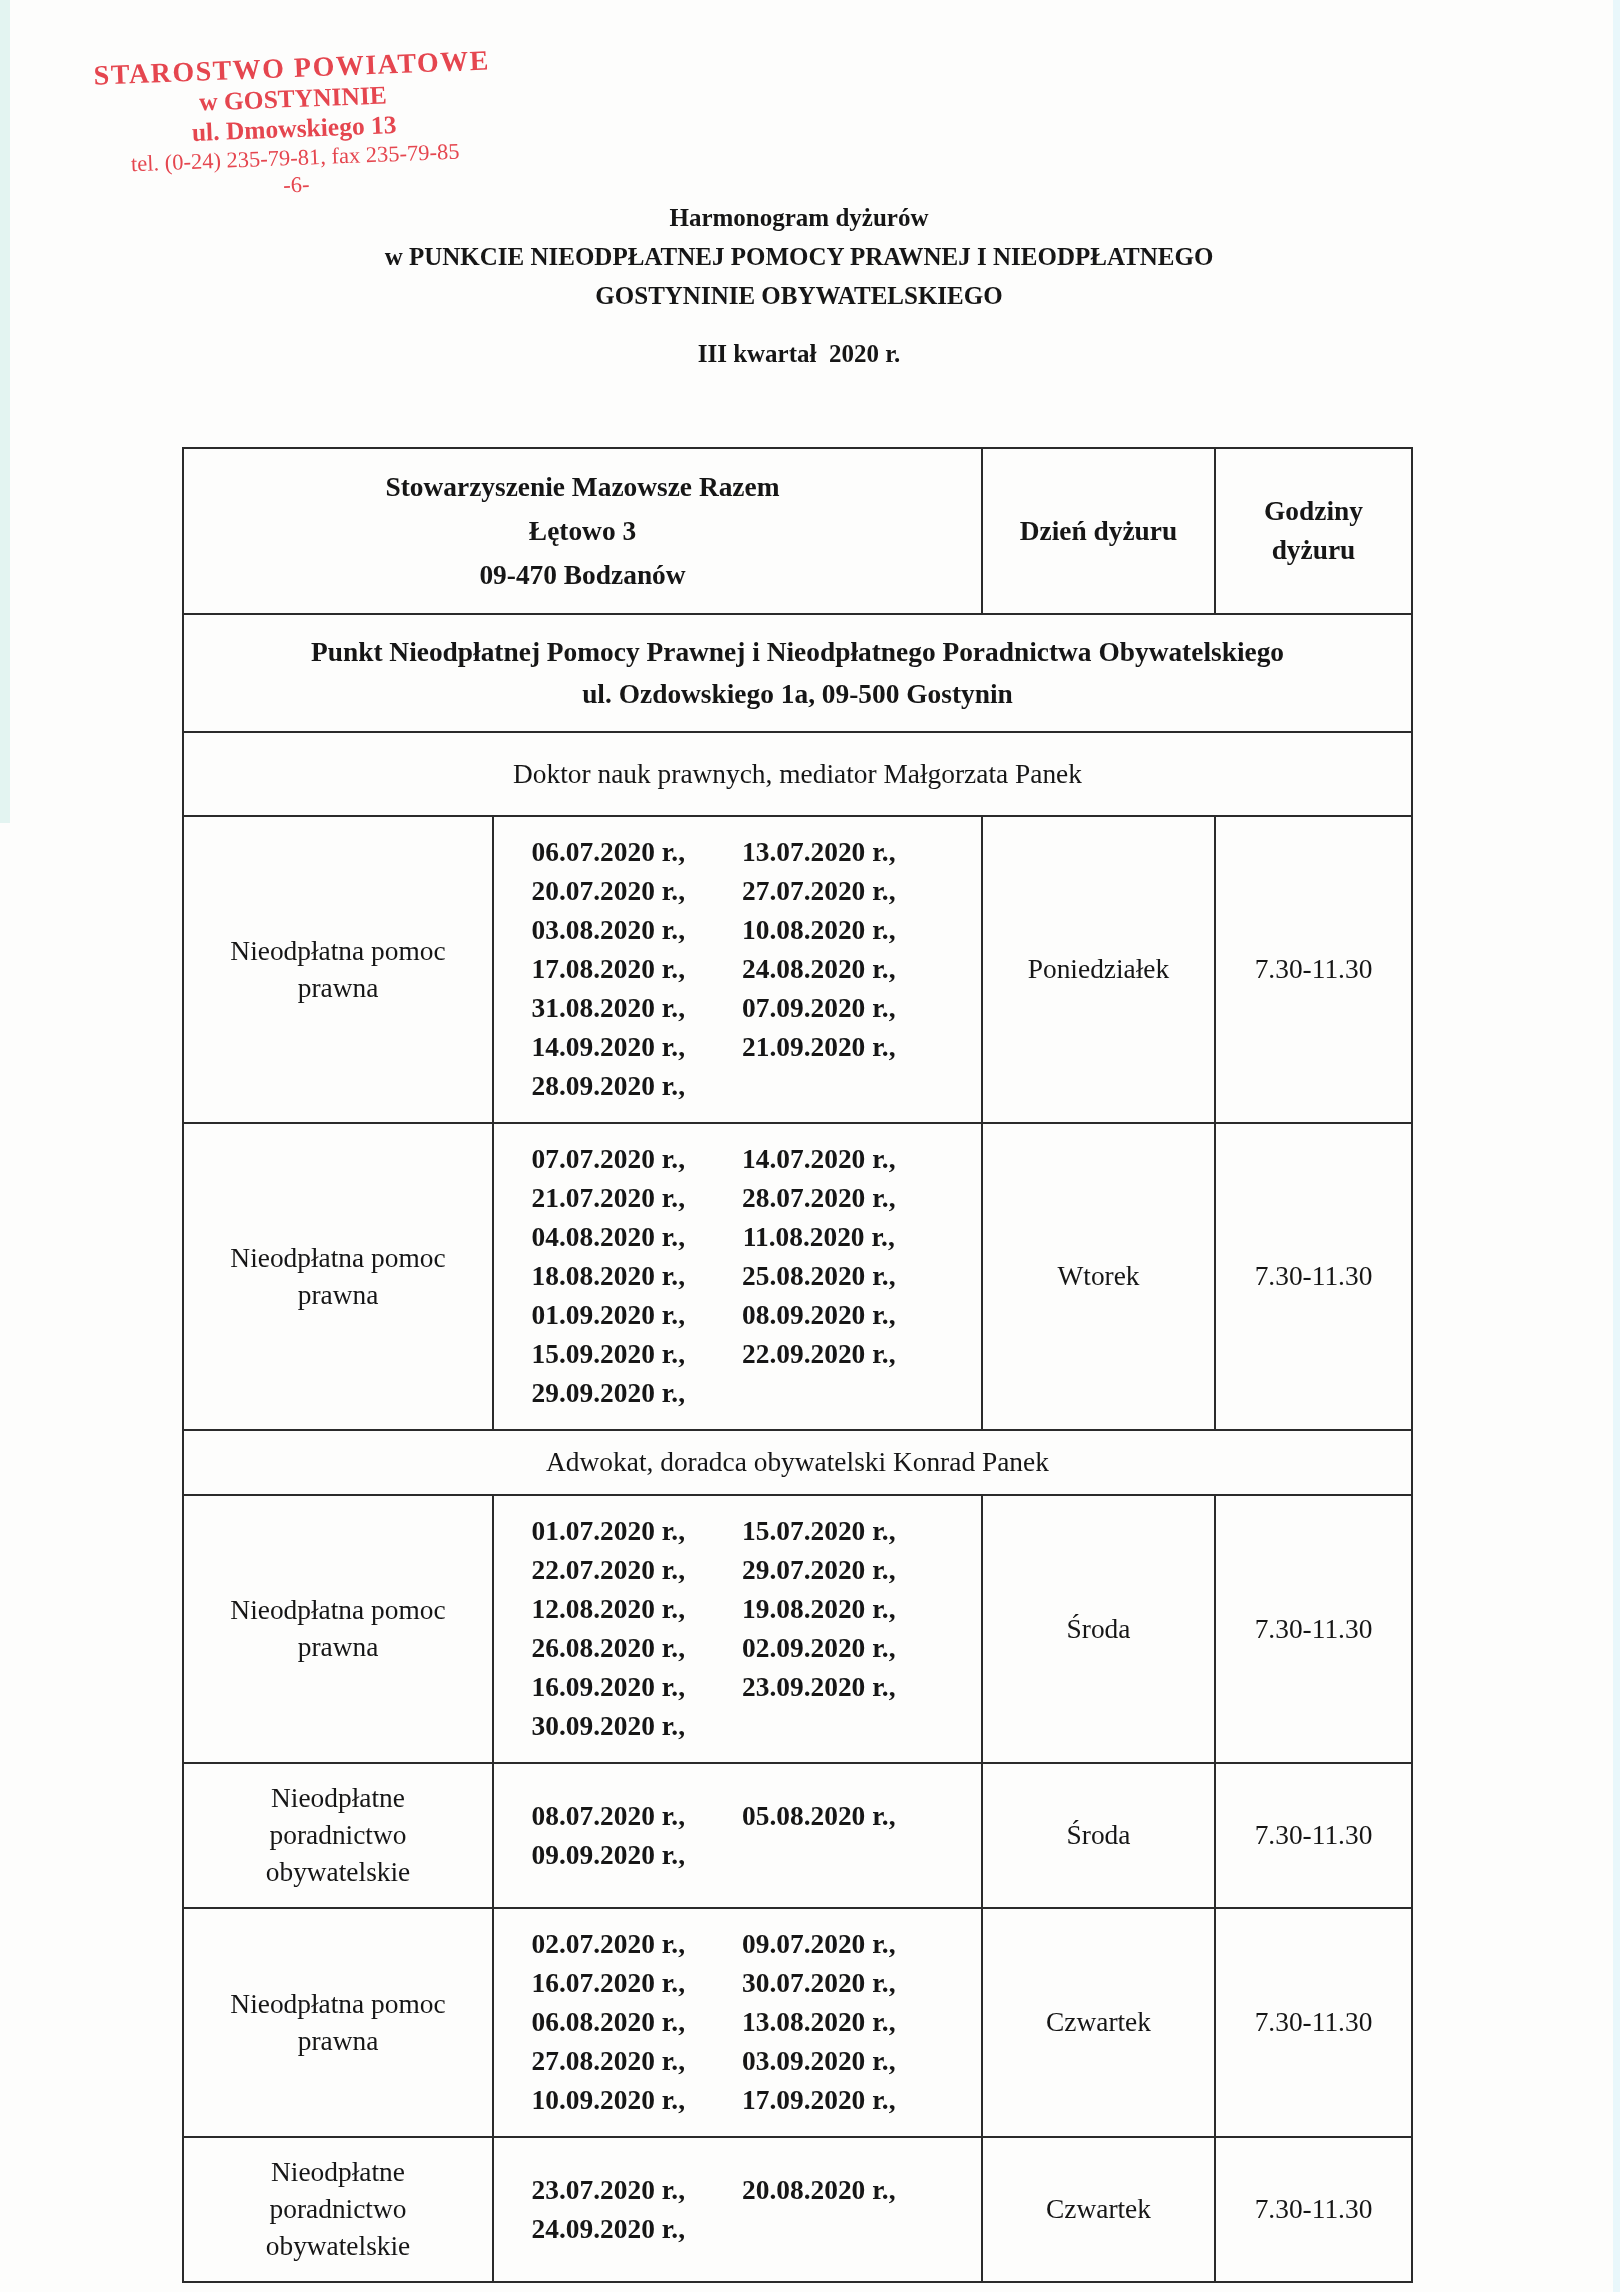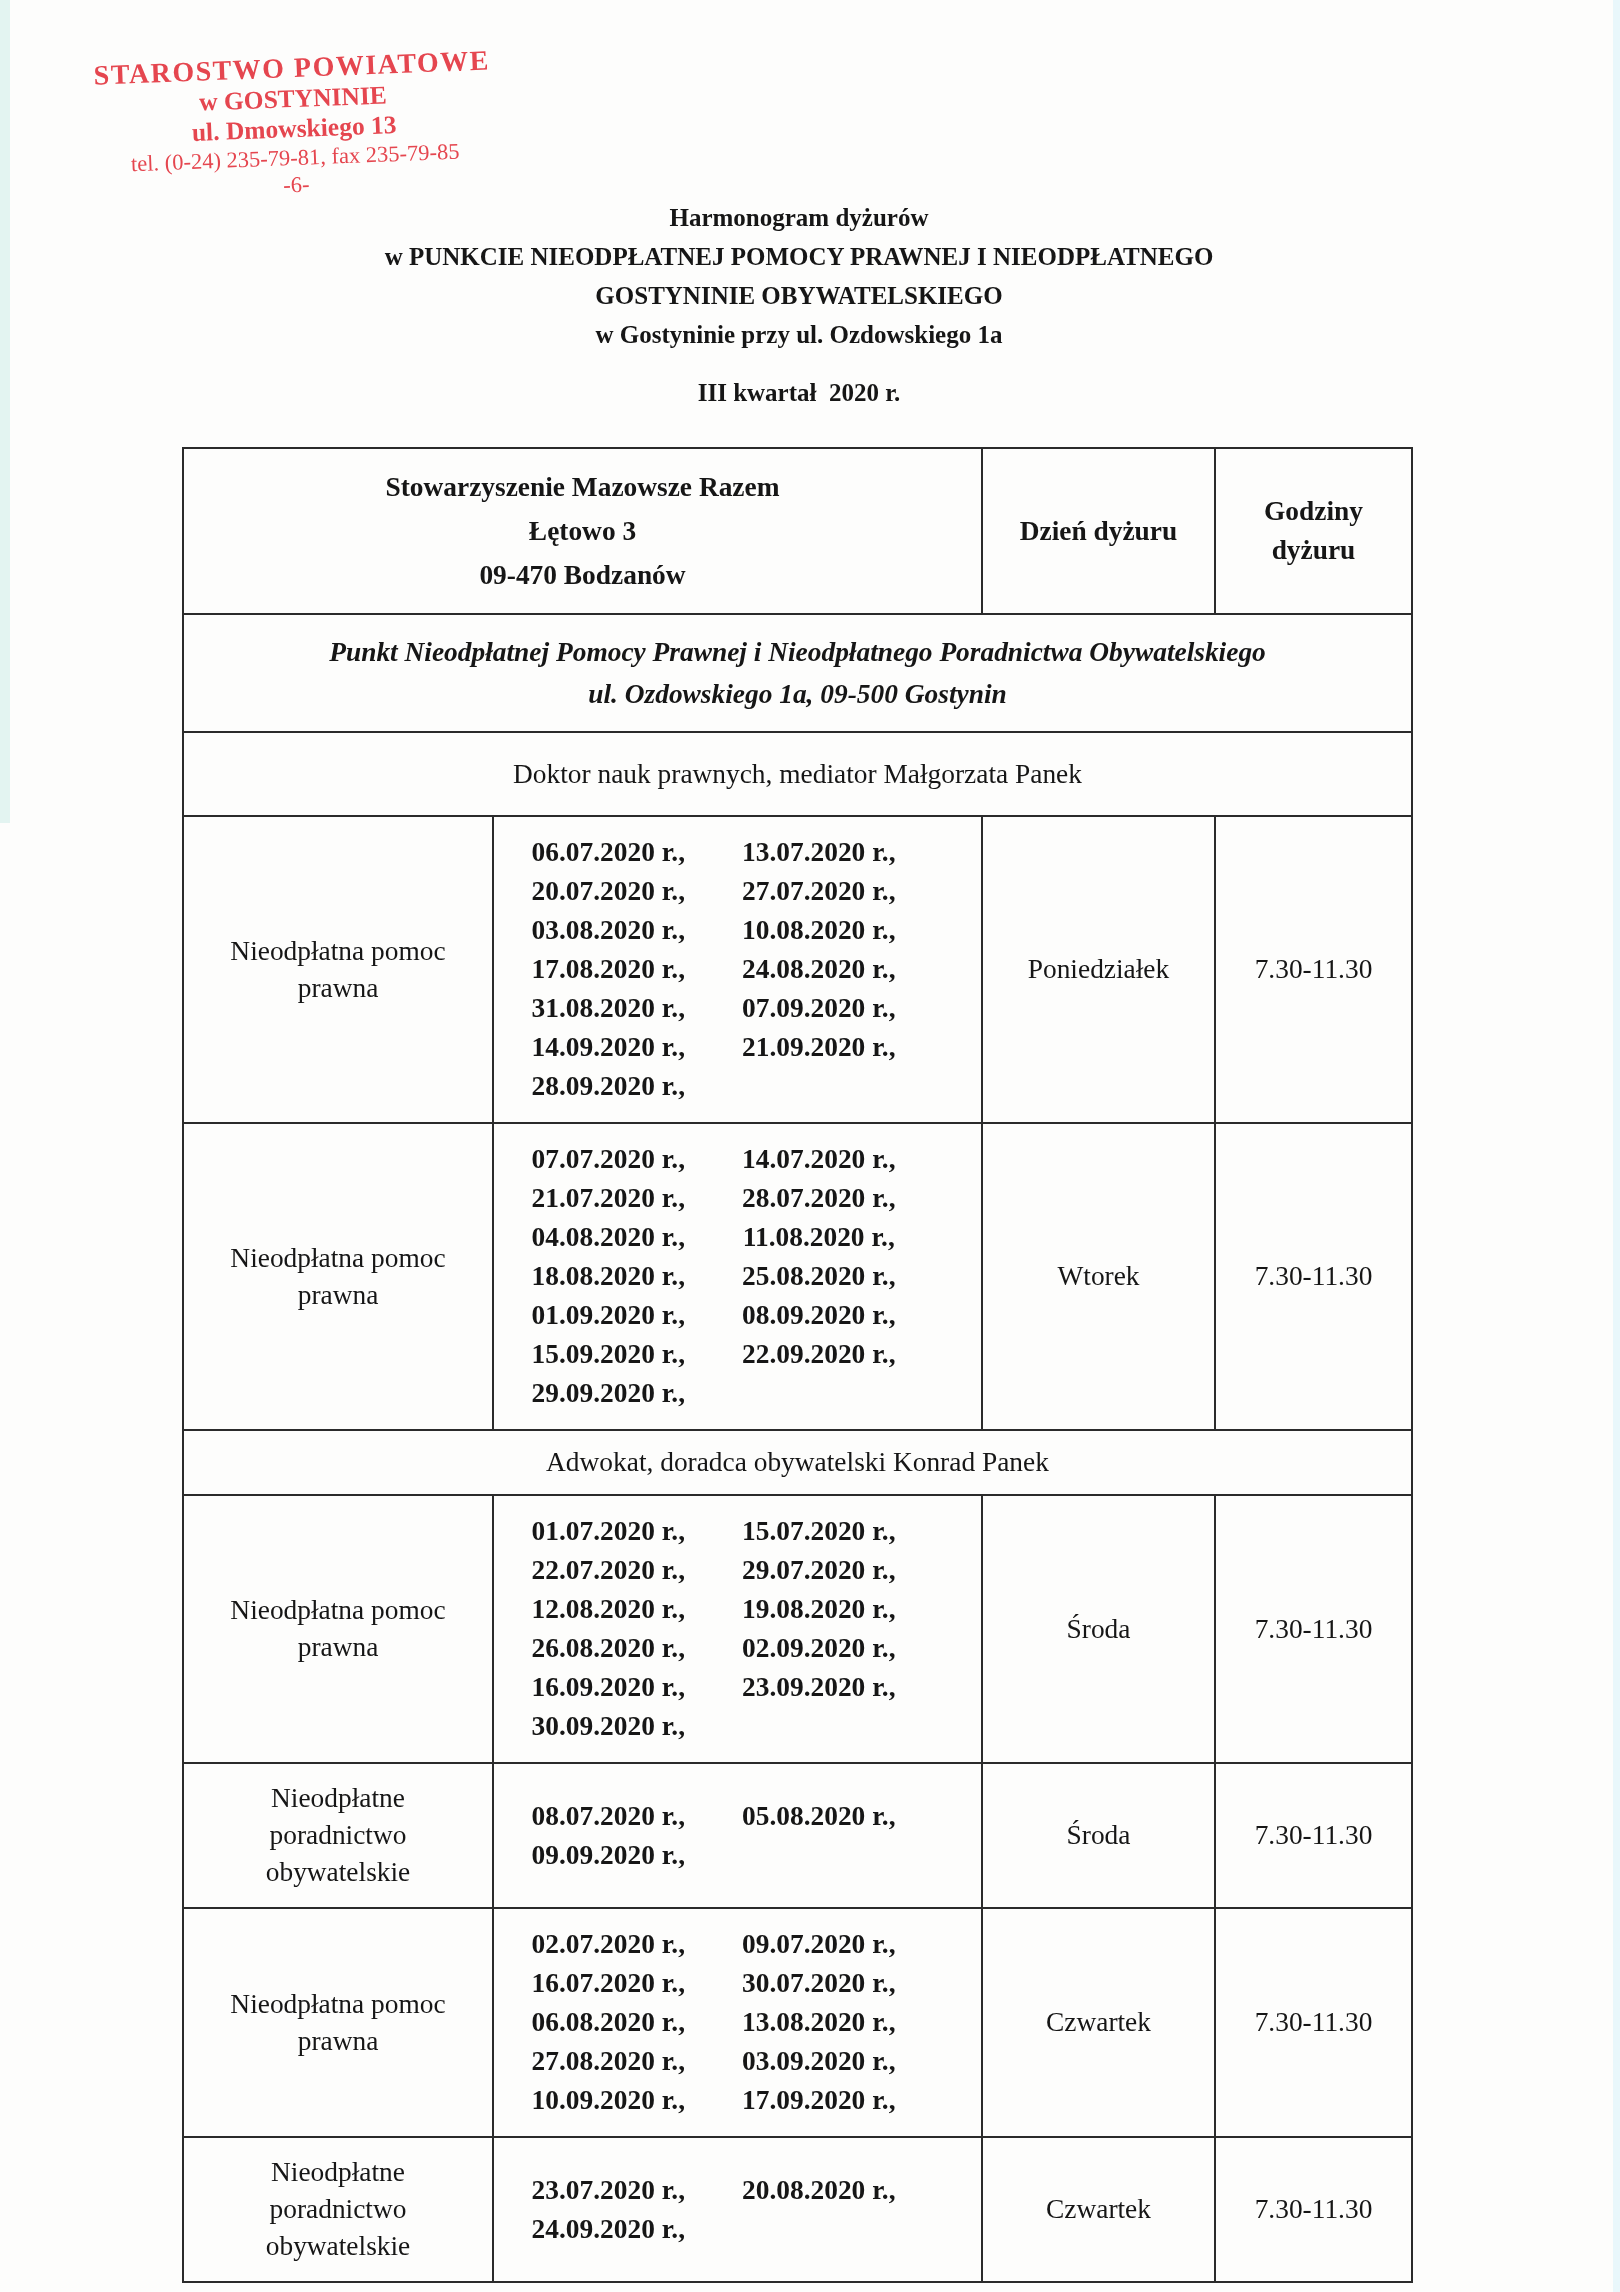--- a/index.html
+++ b/index.html
@@ -52,21 +52,21 @@
   }
   table.schedule td{
     border:2px solid #2b2b2b;
     text-align:center;
     vertical-align:middle;
     font-size:27.4px;
     padding:16px;
     overflow:hidden;
   }
   tr.rh-head{height:137px;}
-  tr.rh-point{height:96px;font-style:italic;}
+  tr.rh-point{height:96px;}
   tr.rh-advisor1{height:84px;}
   tr.rh-d1{height:282px;}
   tr.rh-d2{height:284px;}
   tr.rh-advisor2{height:62px;}
   tr.rh-d3{height:245px;}
   tr.rh-d4{height:108px;}
   tr.rh-d5{height:206px;}
   tr.rh-d6{height:108px;}
 
   .c-org{font-weight:700;font-size:28px;line-height:44px;}
@@ -99,21 +99,20 @@
     <div class="s2">w GOSTYNINIE</div>
     <div class="s2">ul. Dmowskiego 13</div>
     <div class="s3">tel. (0-24) 235-79-81, fax 235-79-85</div>
     <div class="smark">-6-</div>
   </div>
 
   <div class="heading">
     <div>Harmonogram dyżurów</div>
     <div>w PUNKCIE NIEODPŁATNEJ POMOCY PRAWNEJ I NIEODPŁATNEGO</div>
     <div>GOSTYNINIE OBYWATELSKIEGO</div>
-    <div>w Gostyninie przy ul. Ozdowskiego 1a</div>
     <div class="quarter">III kwartał  2020 r.</div>
   </div>
 
   <table class="schedule">
     <colgroup>
       <col style="width:310px">
       <col style="width:489px">
       <col style="width:233px">
       <col style="width:197px">
     </colgroup>

